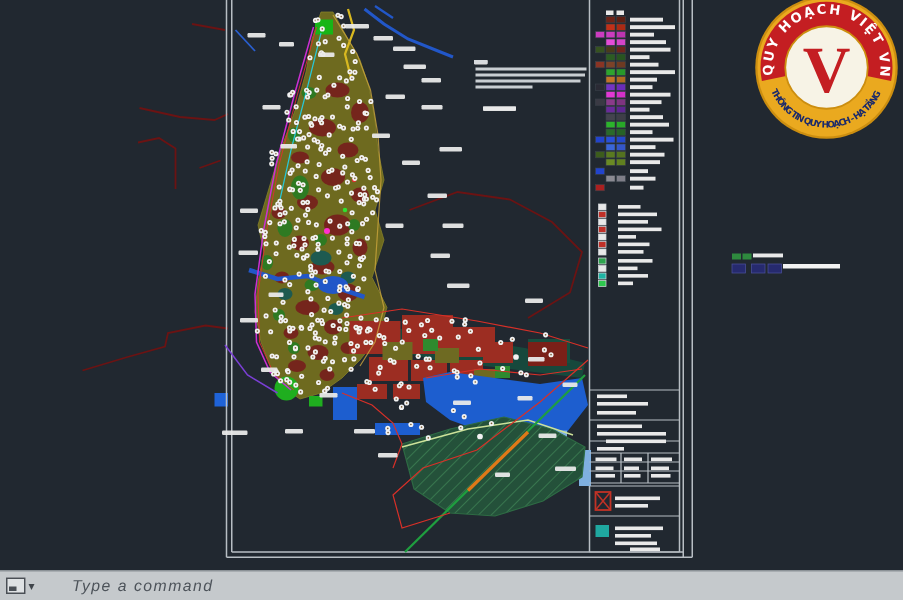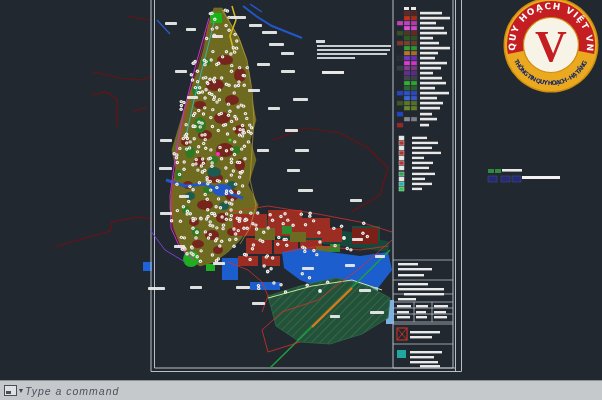--- a/index.html
+++ b/index.html
@@ -6,21 +6,21 @@
   #app{position:relative;width:602px;height:400px;overflow:hidden;background:#212830;
        font-family:"Liberation Sans","DejaVu Sans",sans-serif;}
   #canvas-svg{position:absolute;left:0;top:0;}
   
   #command-bar{position:absolute;left:0;bottom:0;width:602px;height:19px;
      background:#c5c9cc;border-top:1px solid #8b9196;display:flex;align-items:center;}
   .cmd-icon{display:inline-block;width:11px;height:9px;border:1px solid #4a4f55;
      margin-left:4px;position:relative;background:#dfe2e4;}
   .cmd-icon::after{content:"";position:absolute;left:1px;bottom:1px;width:5px;height:3px;background:#4a4f55;}
   .cmd-chevron{font-size:8px;color:#3f444a;margin-left:2px;line-height:1;}
-  #command-input{font-style:italic;font-size:10.5px;color:#4d535a;margin-left:2px;letter-spacing:1px;}
+  #command-input{font-style:italic;font-size:10.5px;color:#4d535a;margin-left:25px;letter-spacing:1px;}
 </style>
 </head>
 <body>
 
 <div id="app">
 
 <svg id="canvas-svg" width="602" height="381" viewBox="0 0 602 381">
 
   <defs>
     <pattern id="hatch" width="6" height="6" patternUnits="userSpaceOnUse" patternTransform="rotate(45)">

